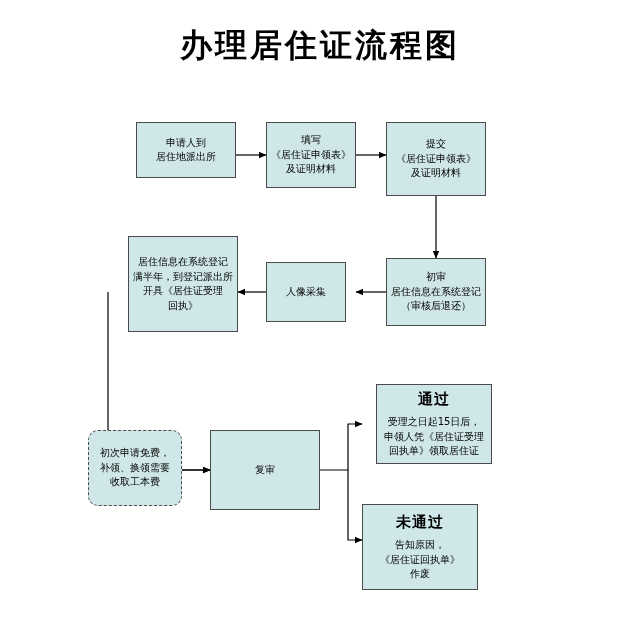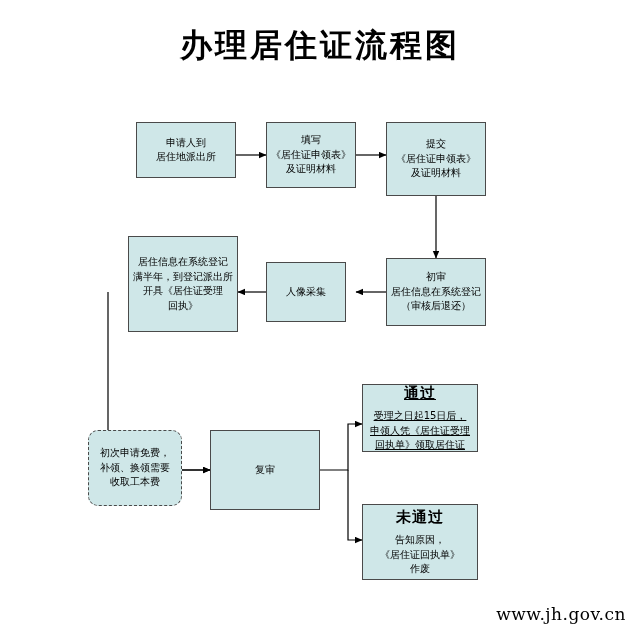--- a/index.html
+++ b/index.html
@@ -149,29 +149,28 @@
   <div class="node dashed" style="left:88px; top:430px; width:94px; height:76px;">
     <span class="ln">初次申请免费，</span>
     <span class="ln">补领、换领需要</span>
     <span class="ln">收取工本费</span>
   </div>
 
   <div class="node" style="left:210px; top:430px; width:110px; height:80px;justify-content:center;">
     <span class="ln">复审</span>
   </div>
 
-  <div class="node" style="left:362px; top:384px; width:116px; height:68px;text-decoration:underline;">
+  <div class="node" style="left:376px; top:384px; width:116px; height:80px;">
     <span class="big">通过</span>
     <span class="ln">受理之日起15日后，</span>
     <span class="ln">申领人凭《居住证受理</span>
     <span class="ln">回执单》领取居住证</span>
   </div>
 
-  <div class="node" style="left:362px; top:504px; width:116px; height:76px;">
+  <div class="node" style="left:362px; top:504px; width:116px; height:86px;">
     <span class="big">未通过</span>
     <span class="ln">告知原因，</span>
     <span class="ln">《居住证回执单》</span>
     <span class="ln">作废</span>
   </div>
 
-  <div class="footer">www.jh.gov.cn</div>
 
 </div>
 
 </body></html>

